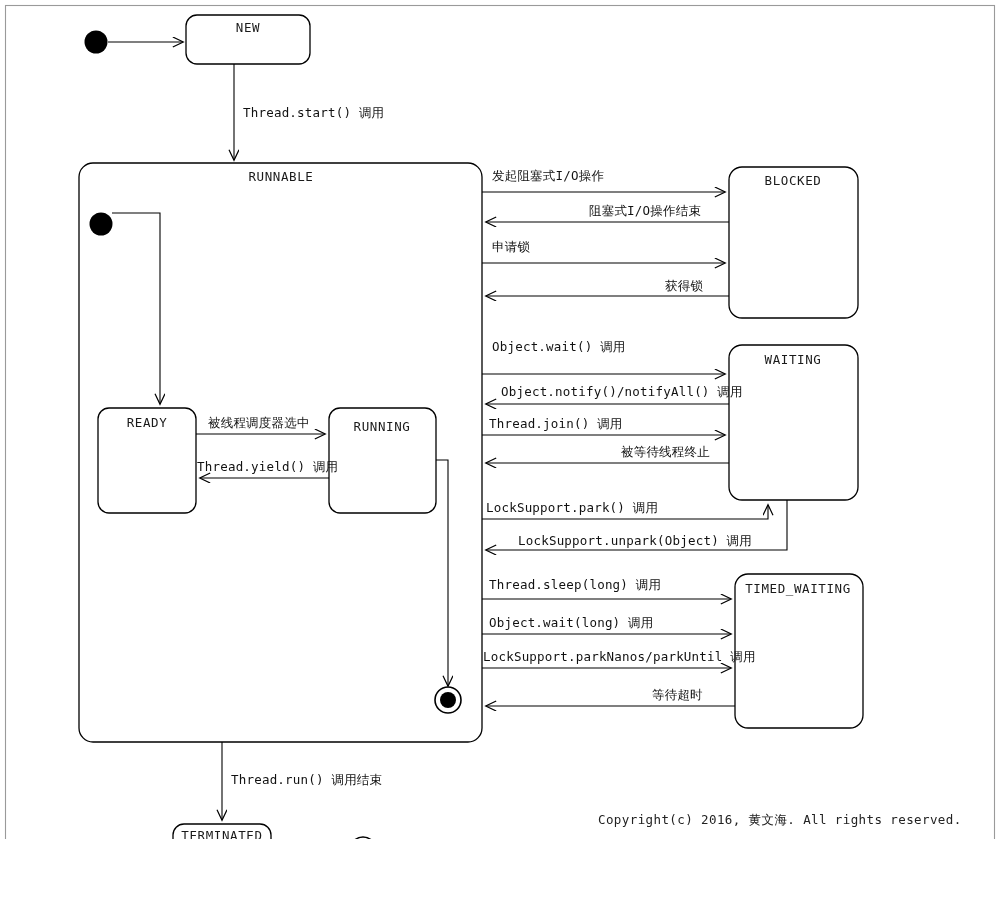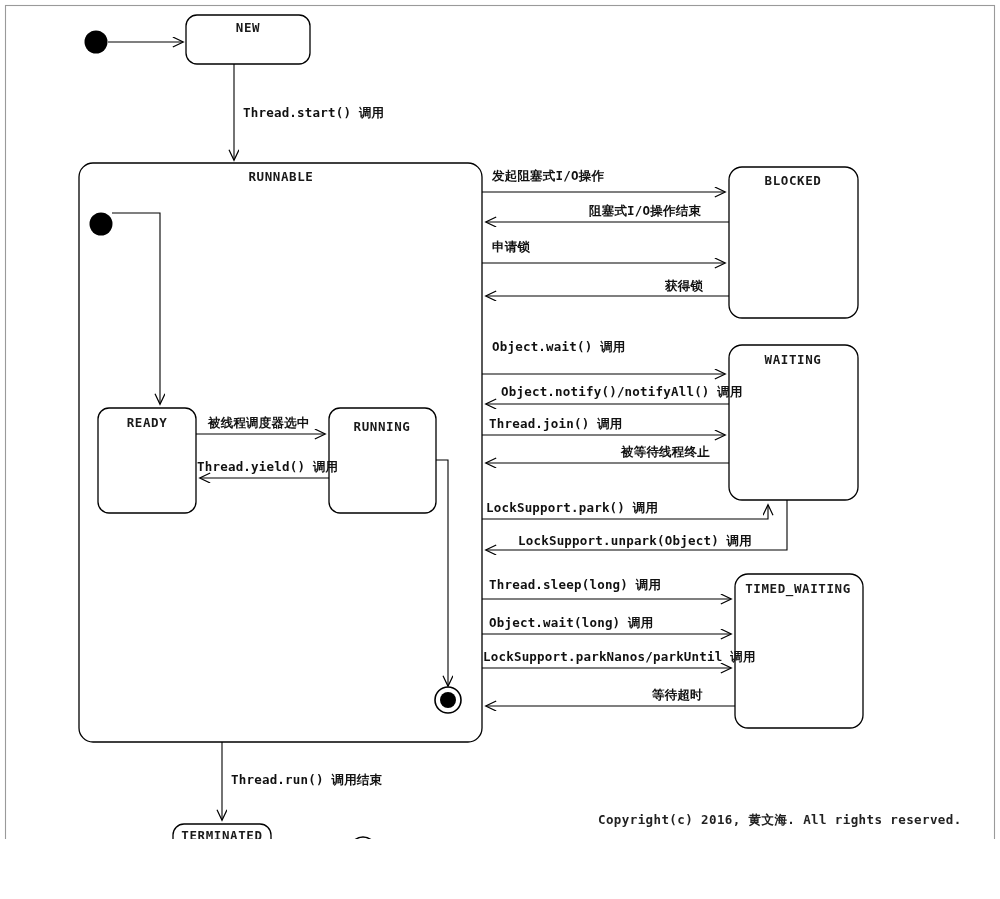--- a/index.html
+++ b/index.html
@@ -1,17 +1,17 @@
 <!DOCTYPE html>
 <html><head>
 <meta charset="utf-8">
 <style>
   html,body{margin:0;padding:0;background:#ffffff;}
   body{font-family:"DejaVu Sans Mono", monospace;}
-  #stage{position:relative;width:1000px;height:839px;background:#ffffff;font-weight:bold;}
+  #stage{position:relative;width:1000px;height:839px;background:#ffffff;}
   svg#diagram{position:absolute;left:0;top:0;width:1000px;height:899px;display:block;}
   .state-label{font-family:"DejaVu Sans Mono", monospace;font-size:12.5px;fill:#1a1a1a;text-anchor:middle;letter-spacing:0.6px;}
   .edge-label{font-family:"DejaVu Sans Mono", monospace;font-size:12.5px;fill:#111111;letter-spacing:0.2px;}
   .copyright{font-family:"DejaVu Sans Mono", monospace;font-size:12.5px;fill:#222222;letter-spacing:0.4px;}
   .box{fill:#ffffff;stroke:#000000;stroke-width:1.3;}
   .frame{fill:#ffffff;stroke:#9a9a9a;stroke-width:1.1;}
   .edge{stroke:#000000;stroke-width:1.1;fill:none;}
   .node-dot{fill:#000000;}
   .ring{fill:none;stroke:#000000;stroke-width:1.6;}
 </style>

